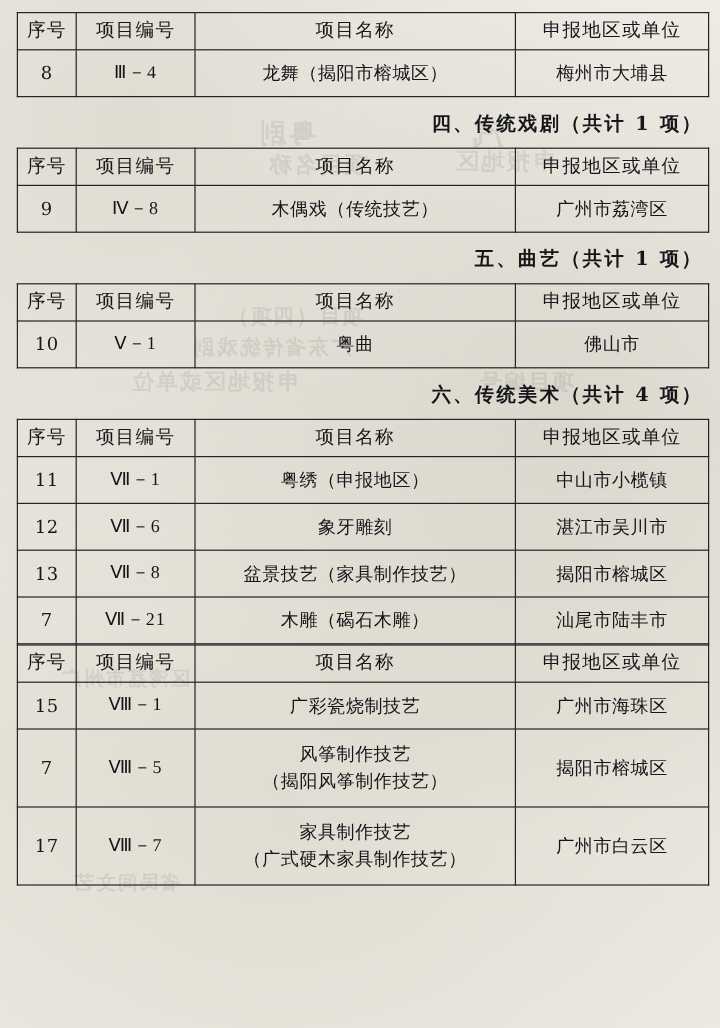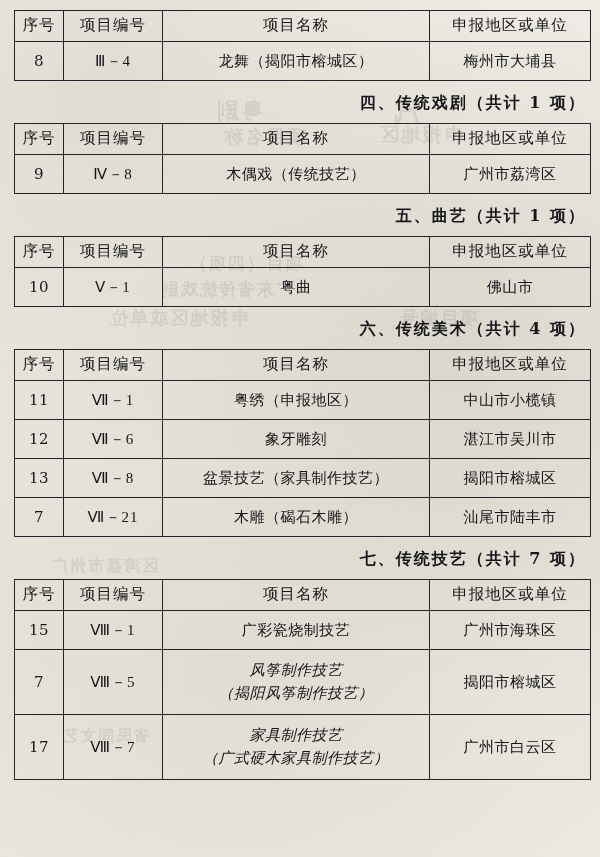--- a/index.html
+++ b/index.html
@@ -72,21 +72,20 @@
     font-size: 15px;
     letter-spacing: 0.5px;
   }
   tbody td.multi {
     height: 56px;
     padding: 4px 0;
   }
   tbody td.multi .ln {
     display: block;
     line-height: 1.55;
-    font-style: italic;
   }
   .section-title {
     text-align: right;
     font-size: 16px;
     font-weight: bold;
     letter-spacing: 2px;
     margin: 12px 0 9px 0;
   }
   .code {
     font-family: Liberation Serif, serif;
@@ -199,21 +198,20 @@
               <td class="col-unit">揭阳市榕城区</td>
             </tr>
             <tr>
               <td class="col-no">7</td>
               <td class="col-code code">Ⅶ－21</td>
               <td class="col-name"><span class="ln">木雕（碣石木雕）</span></td>
               <td class="col-unit">汕尾市陆丰市</td>
             </tr>
           </tbody>
         </table>
-        <div class="section-title">七、传统技艺（共计 7 项）</div>
         <table class="grid">
           <thead>
             <tr>
               <td class="col-no">序号</td>
               <td class="col-code">项目编号</td>
               <td class="col-name">项目名称</td>
               <td class="col-unit">申报地区或单位</td>
             </tr>
           </thead>
           <tbody>

